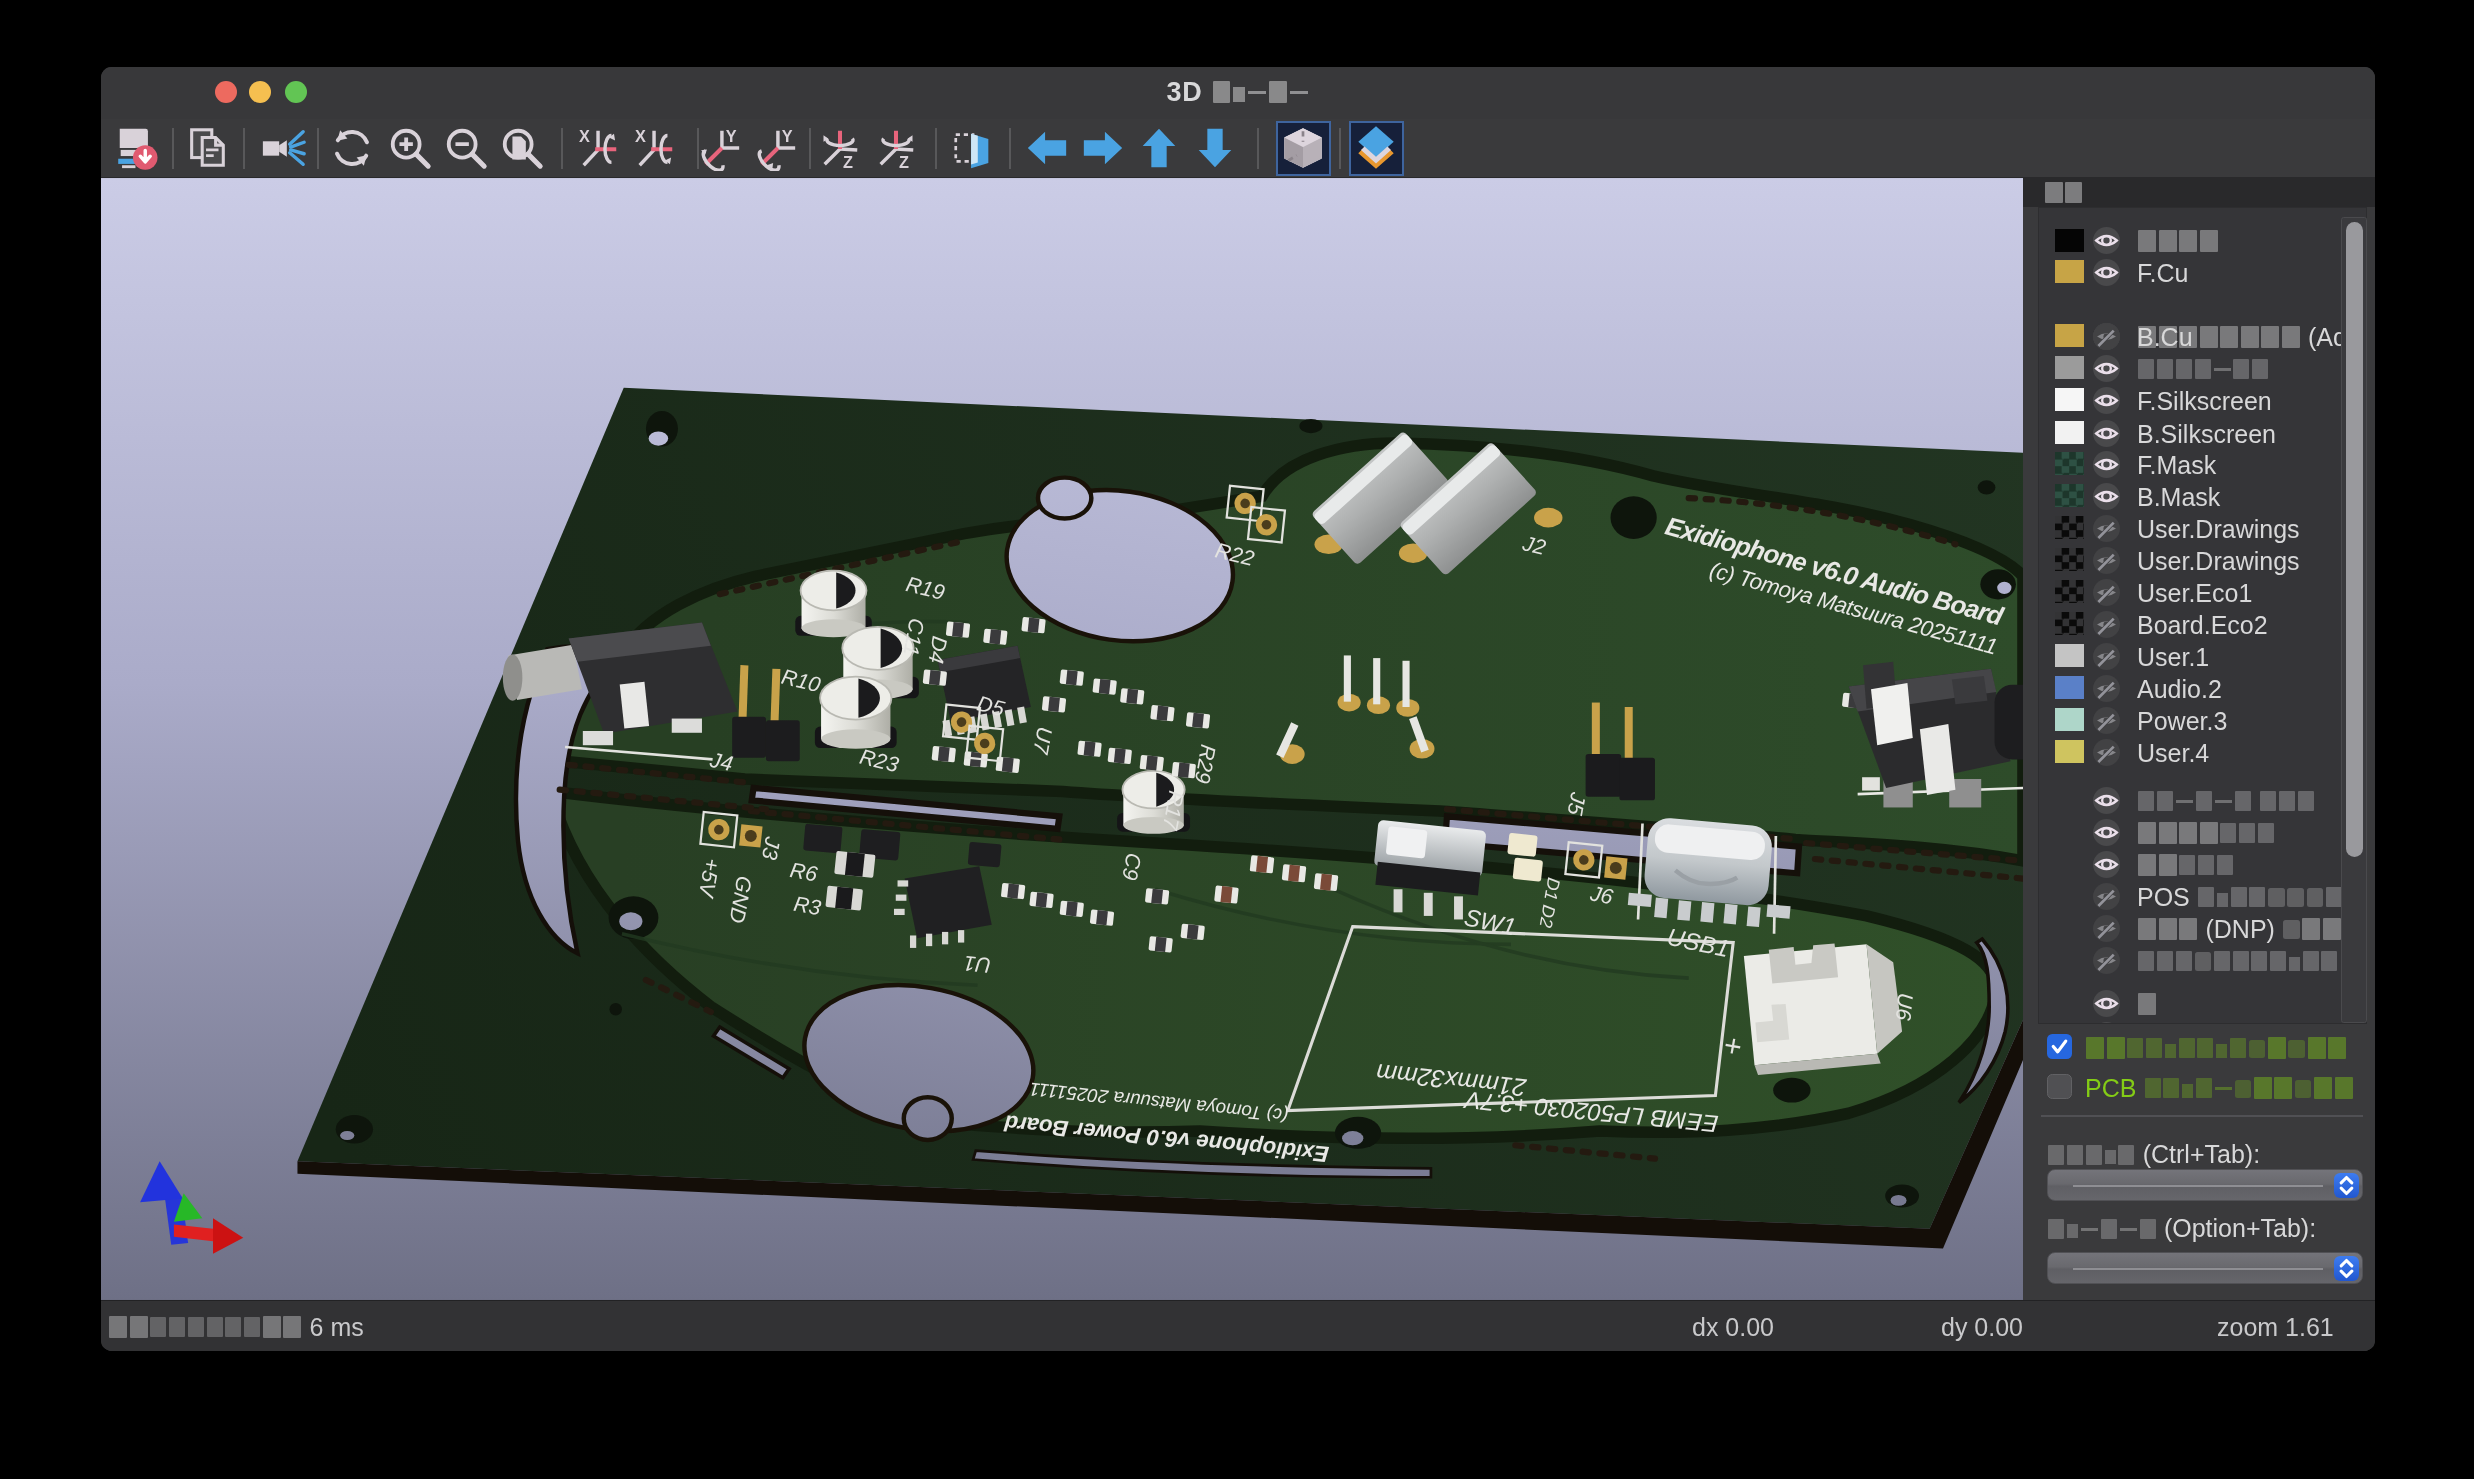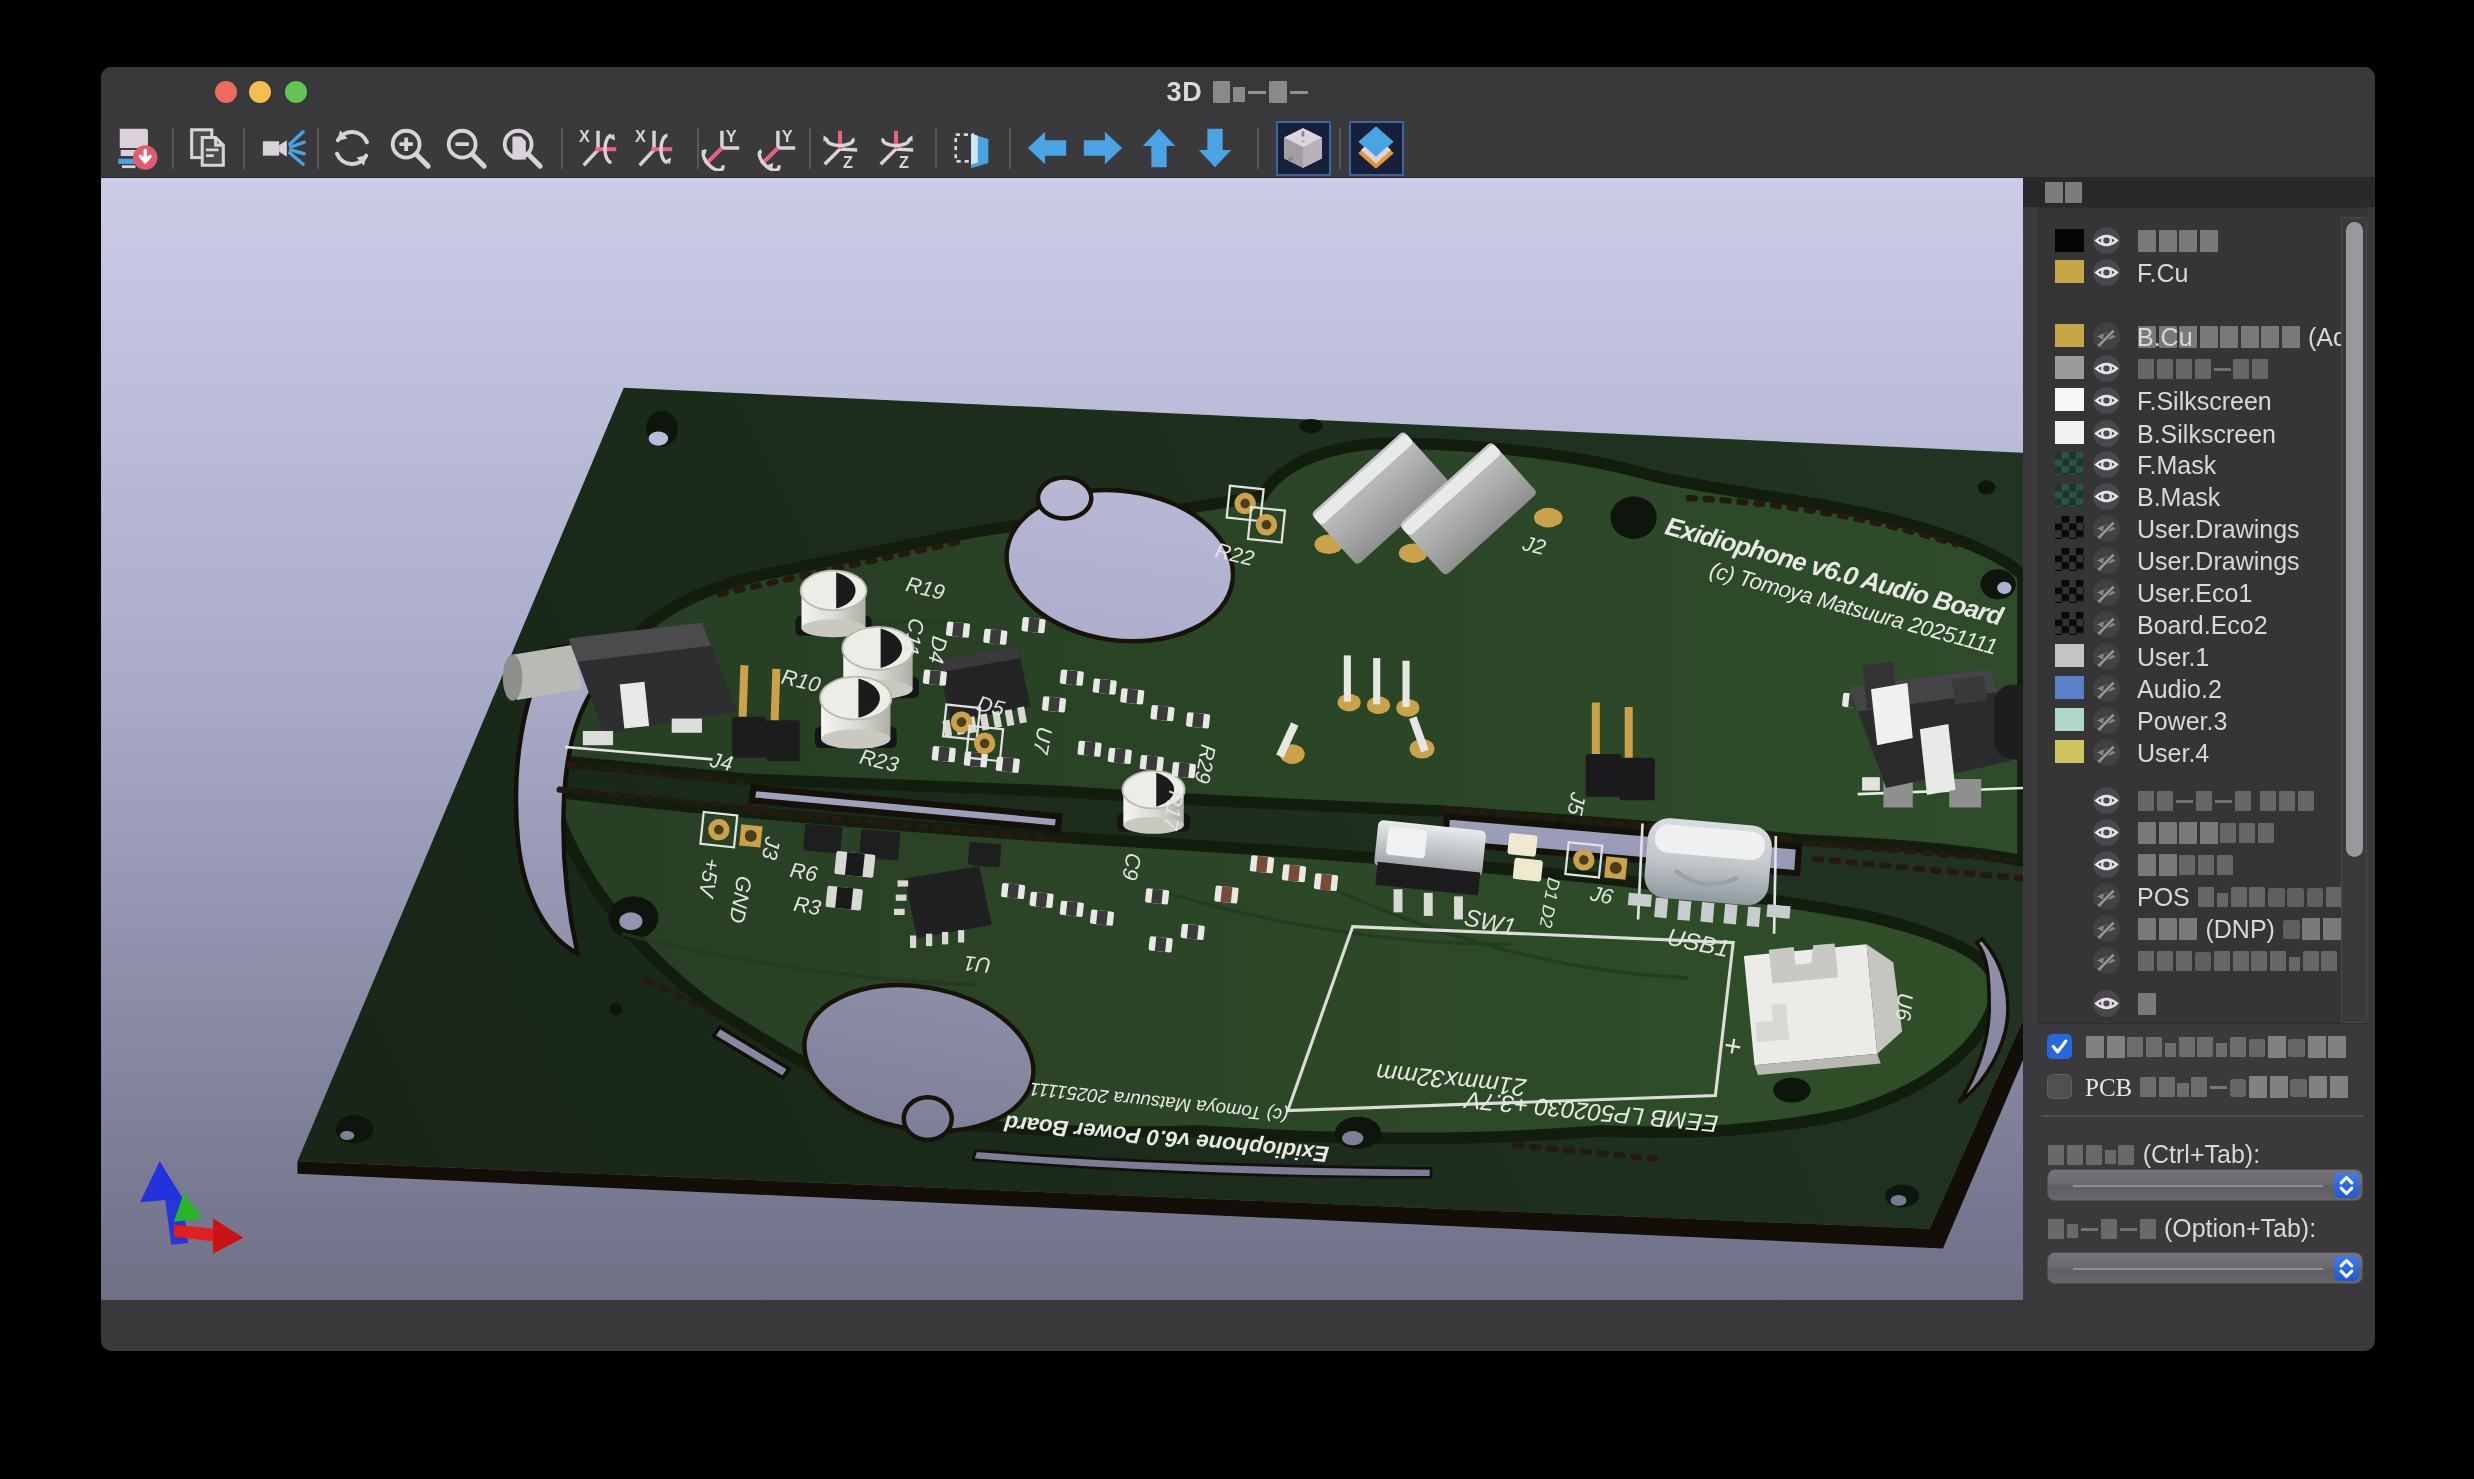--- a/index.html
+++ b/index.html
@@ -32,21 +32,21 @@
 .eye { position:absolute; left:54px; top:2.7px; width:27px; height:27px; }
 .ptxt { position:absolute; left:98px; top:2.7px; font-size:25px; color:#d8d8d9; white-space:nowrap; }
 #pscroll { position:absolute; right:8px; top:39px; width:26px; height:806px;
   background:#3a3a3d; border:0.9px solid #4a4a4d; border-radius:2.7px;}
 #pthumb { position:absolute; left:3.6px; top:3.6px; width:17px; height:635px;
   background:#99999d; border-radius:9px; }
 .cbrow { position:absolute; left:0; width:100%; height:32px; }
 .cbox { position:absolute; left:24px; top:1.8px; width:25px; height:25px; border-radius:5.3px; }
 .cb-on { background:#2667df; }
 .cb-off { background:#505053; border:0.9px solid #616164; }
-.cbtxt { position:absolute; left:62px; top:1.8px; font-size:25px; color:#e5e5e5; white-space:nowrap;font-family:Liberation Serif, serif;}
+.cbtxt { position:absolute; left:62px; top:1.8px; font-size:25px; color:#84cc16; white-space:nowrap;}
 .plabel { position:absolute; left:24px; font-size:25px; color:#d8d8d9; white-space:nowrap;}
 .dropdown { position:absolute; left:24px; width:316px; height:32px; border-radius:8px;
   background:linear-gradient(#74747a 0%, #69696e 46%, #5f5f64 54%, #66666b 100%);
   border:0.9px solid #515155; }
 .dropline { position:absolute; left:25px; right:39px; top:15px; height:1.8px; background:#8e8e93; }
 .stepper { position:absolute; right:2.7px; top:2.7px; width:25px; height:25px; border-radius:6.2px;
   background:linear-gradient(#3d7cf0, #2257cf); }
 #psep { position:absolute; left:18px; top:937px; width:322px; height:1.8px; background:#505054; }
 
 #statusbar { position:absolute; left:0; top:1233px; width:100%; height:52px;
@@ -974,14 +974,20 @@
     </div>
     <div class="plabel" id="lbl-viewport" style="top:1036px;"><span class="kk"></span><span class="ks"></span><span class="kd"></span><span class="kk"></span><span class="kd"></span><span class="kk"></span>&nbsp;(Option+Tab):</div>
     <div class="dropdown" style="top:1074px;">
         <div class="dropline"></div>
       <div class="stepper"><svg viewBox="0 0 28 28" width="25" height="25">
             <path d="M8 11 L14 5 L20 11" fill="none" stroke="#fff" stroke-width="3.4" stroke-linecap="round" stroke-linejoin="round"></path>
             <path d="M8 17 L14 23 L20 17" fill="none" stroke="#fff" stroke-width="3.4" stroke-linecap="round" stroke-linejoin="round"></path>
           </svg></div>
     </div>
   </div>
+  <div id="statusbar">
+    <div class="sfield" style="left:7.1px;"><span class="k"></span><span class="k"></span><span class="kk"></span><span class="kk"></span><span class="kk"></span><span class="kk"></span><span class="kk"></span><span class="kk"></span><span class="k"></span><span class="k"></span> 6 ms</div>
+    <div class="sfield" style="left:1591px;">dx 0.00</div>
+    <div class="sfield" style="left:1840px;">dy 0.00</div>
+    <div class="sfield" style="left:2116px;">zoom 1.61</div>
+  </div>
 </div>
 
 
 </body></html>

